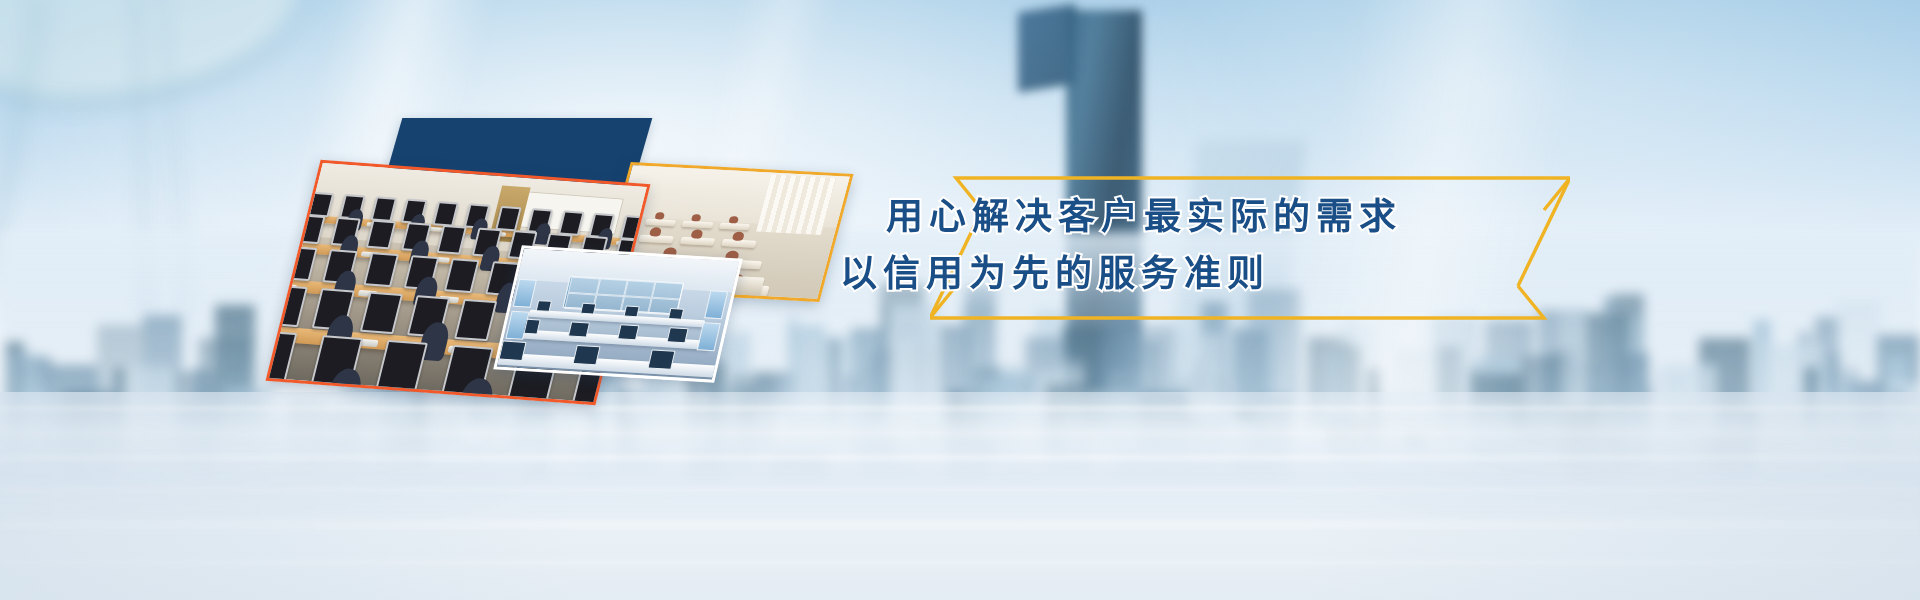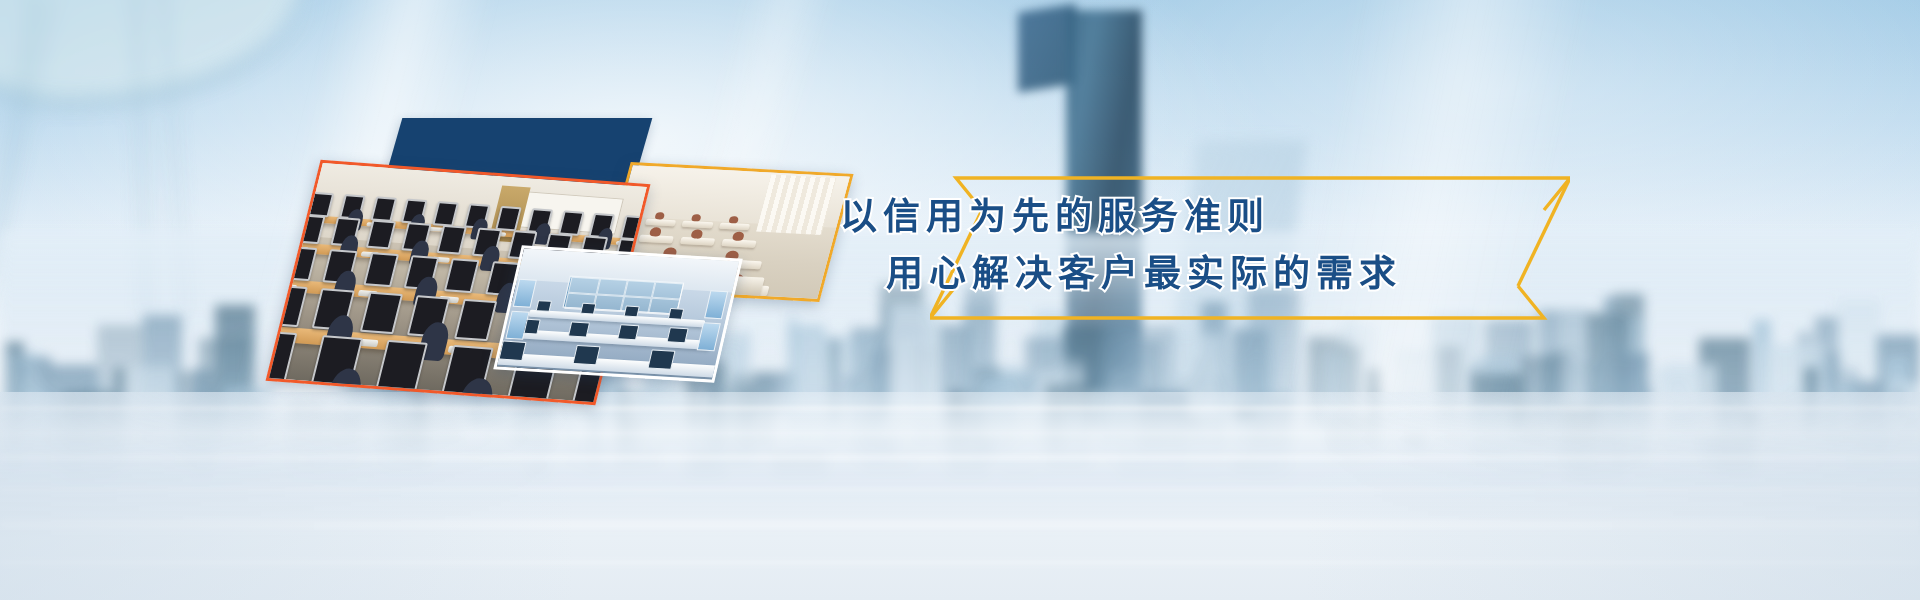--- a/index.html
+++ b/index.html
@@ -722,17 +722,17 @@
   </div>
 
   <svg class="bracket" viewBox="0 0 640 160">
     <polyline points="52,42 26,10 640,10 614,42" fill="none" stroke="#f0b323" stroke-width="3.4" stroke-linejoin="miter"></polyline>
     <polyline points="26,118 0,150 614,150 588,118" fill="none" stroke="#f0b323" stroke-width="3.4" stroke-linejoin="miter"></polyline>
     <line x1="640" y1="10" x2="588" y2="118" stroke="#f0b323" stroke-width="3.4"></line>
     <line x1="52" y1="42" x2="0" y2="150" stroke="#f0b323" stroke-width="3.4"></line>
   </svg>
 
   <div class="headline">
+    <div class="hl-line l2">用心解决客户最实际的需求</div>
     <div class="hl-line l1">以信用为先的服务准则</div>
-    <div class="hl-line l2">用心解决客户最实际的需求</div>
   </div>
 
 </div>
 
 </body></html>

